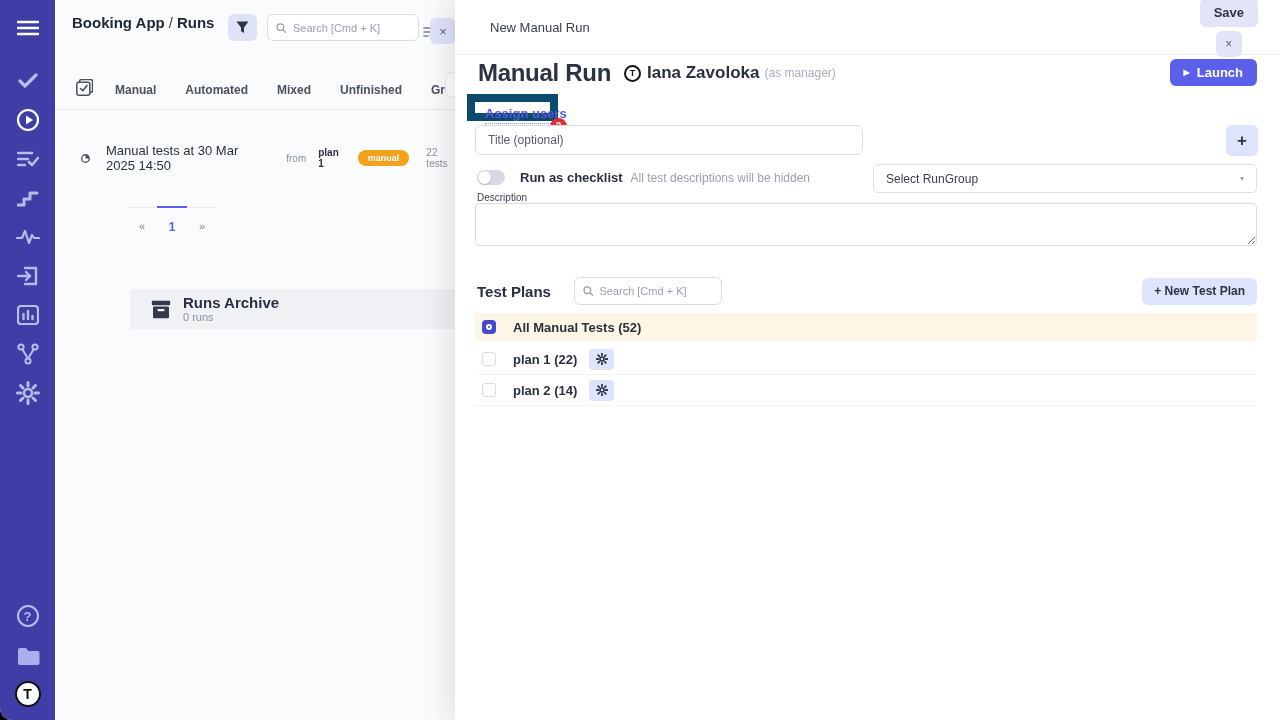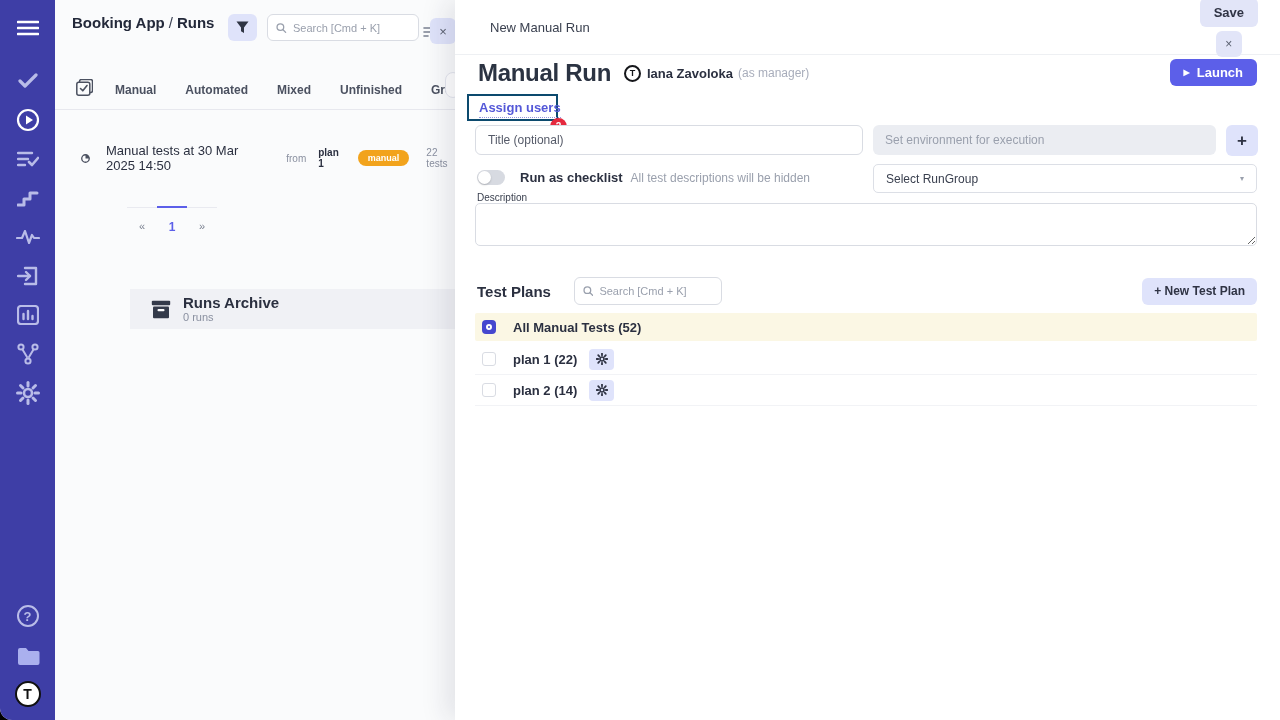--- a/index.html
+++ b/index.html
@@ -53,26 +53,26 @@
   .modal { flex:1; background:#fff; position:relative; box-shadow:-10px 0 24px rgba(30,30,60,.10); z-index:2; }
   .modal-top { position:absolute; top:0; left:0; right:0; height:55px; border-bottom:1px solid #eef0f3; display:flex; align-items:center; padding:0 22px 0 35px; }
   .modal-top-title { font-size:13px; color:#3a404f; }
   .top-actions { margin-left:auto; display:flex; gap:4px; align-items:center;flex-direction:column; }
   .save-btn { background:#e2e5f8; border:none; border-radius:6px; padding:7px 14px; font-size:13px; font-weight:600; color:#2f3344; cursor:pointer; font-family:"Liberation Sans", sans-serif; }
   .close-btn { width:26px; height:26px; background:#e2e5f8; border:none; border-radius:6px; color:#5a6070; font-size:12px; display:flex; align-items:center; justify-content:center; cursor:pointer; }
 
   .h1-row { position:absolute; top:59px; left:23px; display:flex; align-items:center; }
   .h1 { font-size:24px; font-weight:800; color:#2b3342; letter-spacing:-0.3px; }
   .mgr-avatar { width:17px; height:17px; background:#fff; border:2px solid #15161a; border-radius:50%; font-size:9px; font-weight:800; color:#15161a; display:flex; align-items:center; justify-content:center; margin-left:13px; }
-  .mgr-name { font-size:13px; font-weight:700; color:#2b3040; margin-left:6px; }
+  .mgr-name { font-size:17px; font-weight:700; color:#2b3040; margin-left:6px; }
   .mgr-role { font-size:12px; color:#a8adbb; margin-left:5px; }
   .launch-btn { position:absolute; top:59px; right:23px; height:27px; background:#5c5fe9; color:#fff; border:none; border-radius:6px; font-size:13px; font-weight:600; padding:0 14px; display:flex; align-items:center; gap:7px; cursor:pointer; font-family:"Liberation Sans", sans-serif; }
   .launch-btn .tri { font-size:8px; }
 
-  .assign-wrap { position:absolute; top:94px; left:12px; width:91px; height:27px; border:2px solid #0c4a6e; }
+  .assign-wrap { position:absolute; top:94px; left:12px; width:91px; height:27px; border:8px solid #0c4a6e; }
   .assign-link { position:absolute; top:4px; left:10px; font-size:13px; font-weight:600; color:#5458d8; border-bottom:1px dotted #9396e0; padding-bottom:2px; cursor:pointer; white-space:nowrap; }
   .annot-badge { position:absolute; top:118px; left:95px; width:17px; height:17px; background:#e5293e; border-radius:50%; color:#fff; font-size:10px; font-weight:700; display:flex; align-items:center; justify-content:center; }
 
   .title-input { position:absolute; top:125px; left:20px; width:388px; height:30px; border:1px solid #d9dce3; border-radius:6px; padding:0 12px; font-size:12px; color:#3a404f; outline:none; font-family:"Liberation Sans", sans-serif; }
   .title-input::placeholder { color:#565b69; }
   .env-input { position:absolute; top:125px; left:418px; width:343px; height:30px; background:#ebedf2; border:none; border-radius:6px; padding:0 12px; font-size:12px; color:#3a404f; outline:none; font-family:"Liberation Sans", sans-serif; }
   .env-input::placeholder { color:#9aa0ad; }
   .add-env-btn { position:absolute; top:125px; left:771px; width:32px; height:31px; background:#dfe3fb; border:none; border-radius:6px; font-size:17px; font-weight:600; color:#2f3344; cursor:pointer; display:flex; align-items:center; justify-content:center; }
 
   .toggle-row { position:absolute; top:170px; left:22px; display:flex; align-items:center; }
@@ -313,21 +313,20 @@
       <span class="tri">▶</span>
       <span>Launch</span>
     </button>
 
     <div class="assign-wrap">
       <span class="assign-link">Assign users</span>
     </div>
     <div class="annot-badge">2</div>
 
     <input class="title-input" type="text" placeholder="Title (optional)" style="">
-    <input class="env-input" type="text" placeholder="Set environment for execution" style="">
     <button class="add-env-btn">
         <span>+</span>
       </button>
 
     <div class="toggle-row">
       <div class="toggle">
           <div class="knob"></div>
         </div>
       <span class="toggle-label">Run as checklist</span>
       <span class="toggle-hint">All test descriptions will be hidden</span>

